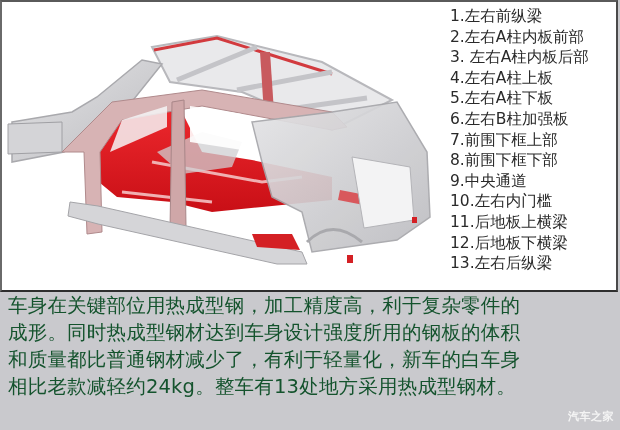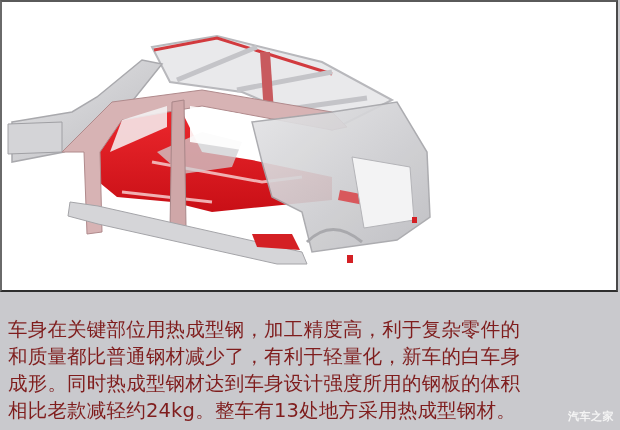--- a/index.html
+++ b/index.html
@@ -27,21 +27,21 @@
     margin: 0; padding: 0; list-style: none;
   }
   .legend li {
     font-size: 15.5px; line-height: 20.6px;
     color: #2a2a2a; white-space: nowrap;
   }
   .caption {
     position: absolute; left: 8px; top: 292px;
     width: 606px;
     font-size: 19.5px; line-height: 27px;
-    color: #7f1d1d; letter-spacing: 0.2px; margin-top: 24px;
+    color: #14532d; letter-spacing: 0.2px;
   }
   .caption p { margin: 0; white-space: nowrap; }
   .watermark {
     position: absolute; right: 6px; bottom: 6px;
     font-size: 11px; color: #f4f4f4;
     letter-spacing: 0.5px;
     font-weight: bold;
   }
 </style>
 </head>
@@ -91,22 +91,37 @@
 
     <path d="M305 240 Q330 215 360 240" fill="none" stroke="#a9a9ad" stroke-width="3"></path>
 
     <rect x="345" y="253" width="6" height="8" fill="#d42024"></rect>
     <rect x="410" y="215" width="5" height="6" fill="#d42024"></rect>
 
     <path d="M120 118 L165 104 L165 125 L108 150 Z" fill="#f5f5f6" opacity="0.85"></path>
     <path d="M188 104 L240 112 L240 148 L188 140 Z" fill="#ffffff" opacity="0.9"></path>
   </svg>
 
+  <ul class="legend">
+    <li>1.左右前纵梁</li>
+    <li>2.左右A柱内板前部</li>
+    <li>3. 左右A柱内板后部</li>
+    <li>4.左右A柱上板</li>
+    <li>5.左右A柱下板</li>
+    <li>6.左右B柱加强板</li>
+    <li>7.前围下框上部</li>
+    <li>8.前围下框下部</li>
+    <li>9.中央通道</li>
+    <li>10.左右内门槛</li>
+    <li>11.后地板上横梁</li>
+    <li>12.后地板下横梁</li>
+    <li>13.左右后纵梁</li>
+  </ul>
 </div>
 
 <div class="caption">
   <p>车身在关键部位用热成型钢，加工精度高，利于复杂零件的</p>
+  <p>成形。同时热成型钢材达到车身设计强度所用的钢板的体积</p>
   <p>和质量都比普通钢材减少了，有利于轻量化，新车的白车身</p>
-  <p>成形。同时热成型钢材达到车身设计强度所用的钢板的体积</p>
   <p>相比老款减轻约24kg。整车有13处地方采用热成型钢材。</p>
 </div>
 
 <div class="watermark">汽车之家</div>
 
 </body></html>

